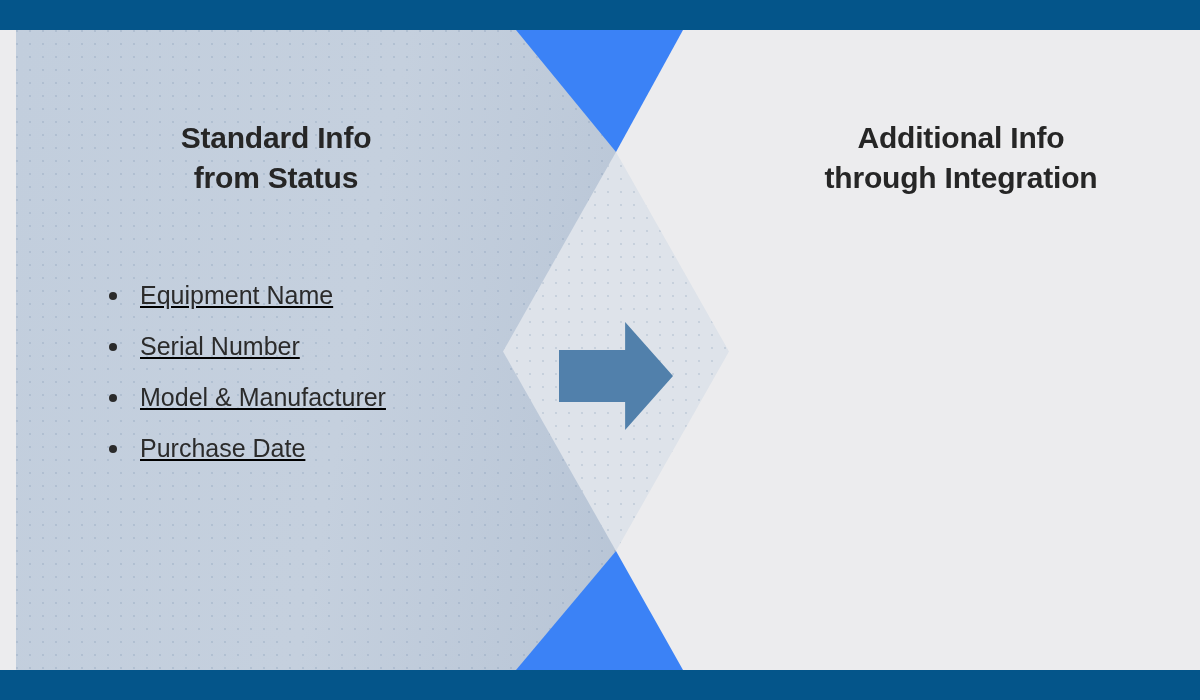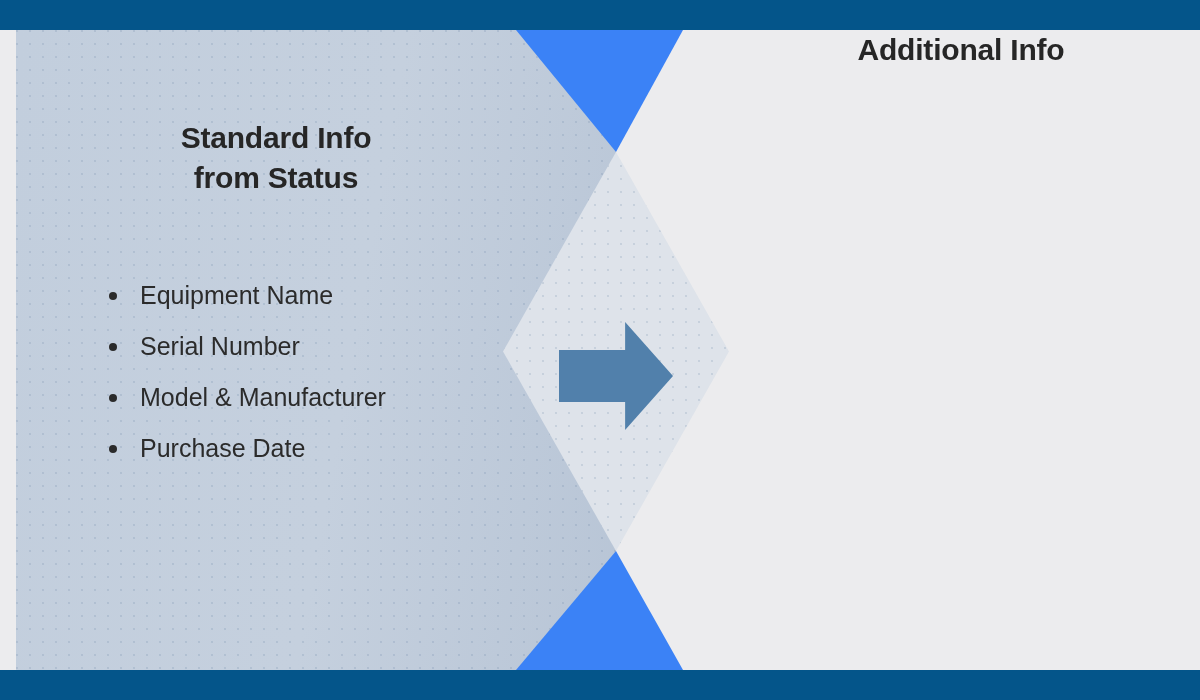--- a/index.html
+++ b/index.html
@@ -112,26 +112,27 @@
   .col-title {
     margin: 0;
     font-size: 30px;
     font-weight: bold;
     line-height: 1.33;
     color: #262626;
     text-align: center;
     letter-spacing: -0.2px;
   }
   .column.left .col-title  { padding-top: 88px; }
-  .column.right .col-title { }
+  .column.right .col-title { padding-top: 88px; }
 
   .bullet-list {
     list-style: none;
     margin: 0;
     padding: 0;
+    text-decoration: underline;
   }
   .column.left  .bullet-list { margin-top: 72px; padding-left: 28px; }
   .column.right .bullet-list { margin-top: 72px; padding-left: 55px; }
 
   .bullet-item {
     position: relative;
     font-size: 25px;
     line-height: 51px;
     color: #2b2b2b;
     padding-left: 36px;
@@ -178,19 +179,20 @@
         <li class="bullet-item">Equipment Name</li>
         <li class="bullet-item">Serial Number</li>
         <li class="bullet-item">Model &amp; Manufacturer</li>
         <li class="bullet-item">Purchase Date</li>
       </ul>
     </div>
 
     <div class="column right">
       <h2 class="col-title">
         <span>Additional Info</span><br>
+        <span>through Integration</span>
       </h2>
     </div>
 
   </div>
 
   <div class="bar bottom"></div>
 </div>
 
 </body></html>

